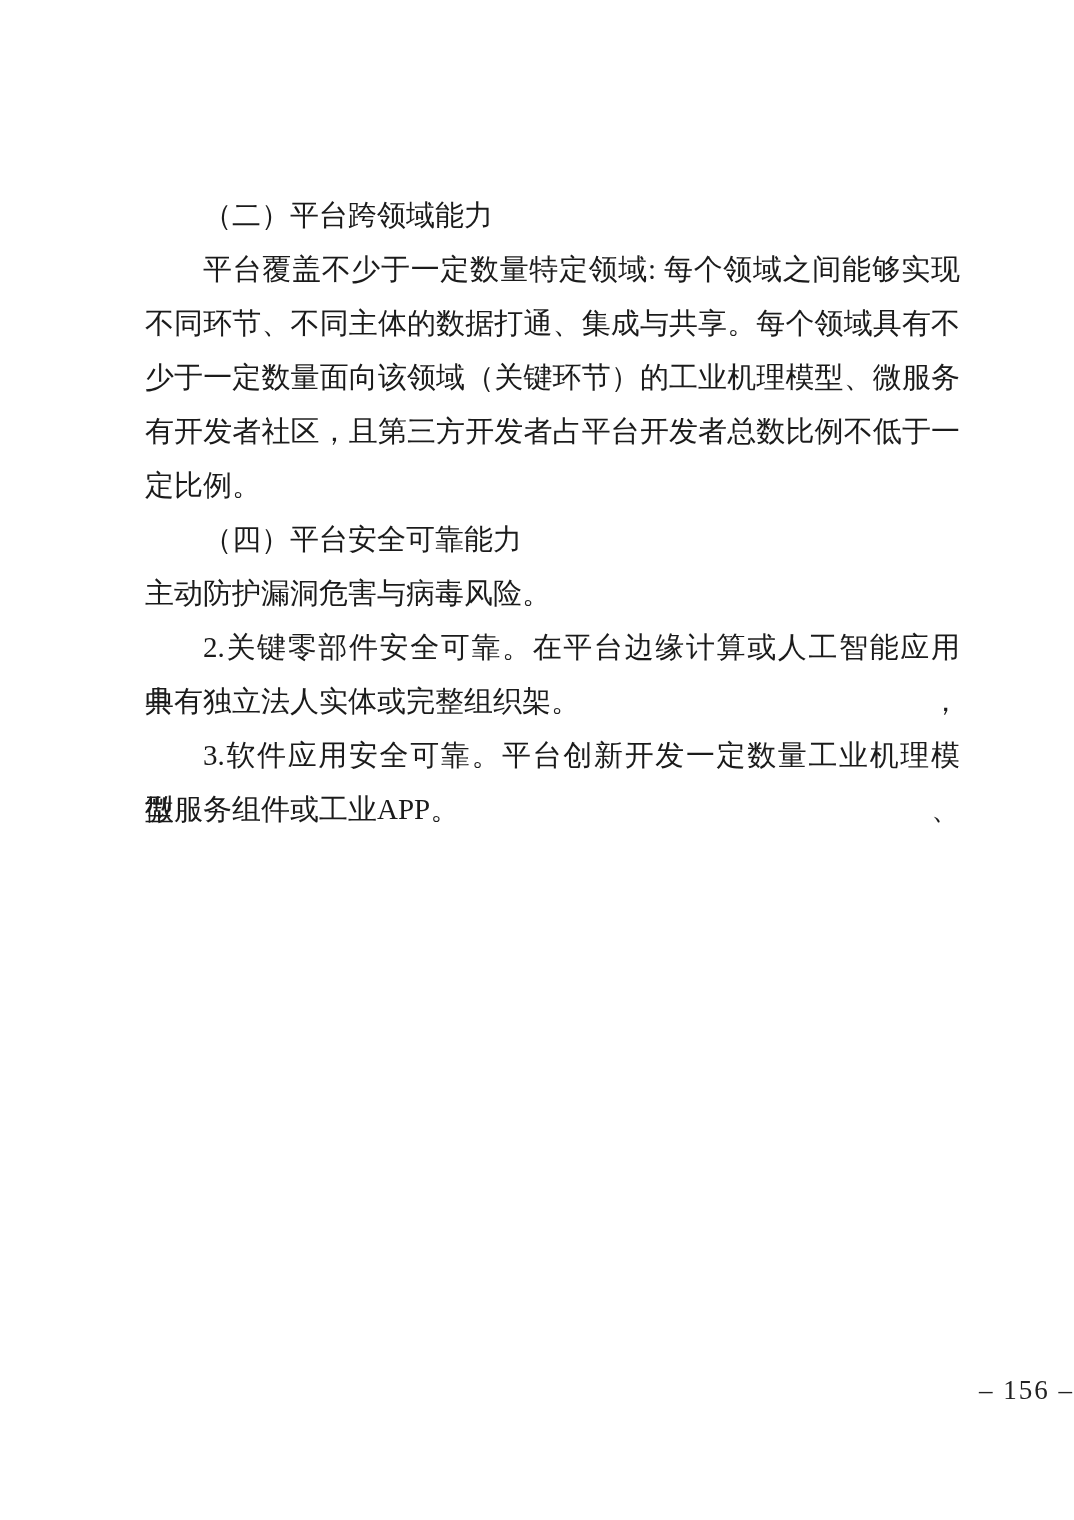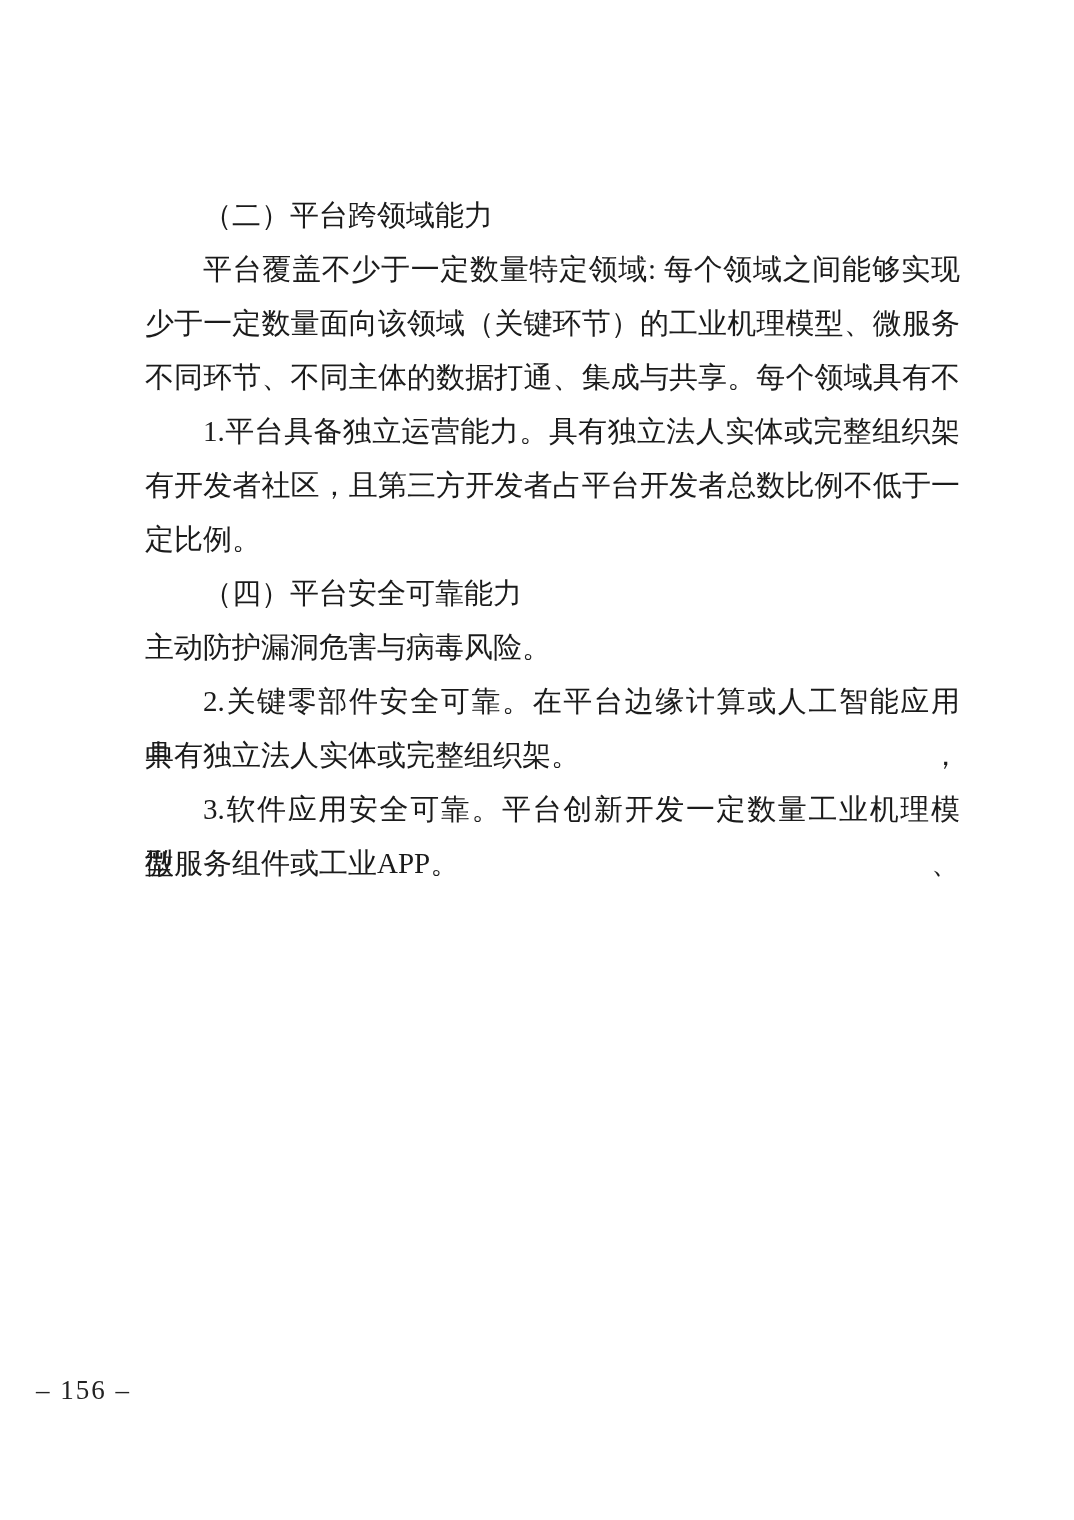--- a/index.html
+++ b/index.html
@@ -36,42 +36,40 @@
     text-justify: inter-character;
   }
   .line.indent {
     text-indent: 58px;
   }
   .footer {
     position: absolute;
     left: 0;
     right: 0;
     top: 1372px;
-    text-align: left;
-    margin-left: 36px;
+    text-align: right;
   }
   .pageno {
     font-size: 27px;
     line-height: 36px;
     color: #222222;
     letter-spacing: 2px;
   }
 </style>
 </head>
 <body>
 
 <main class="page">
 
   <section class="content">
 
   <div class="line indent">（二）平台跨领域能力</div>
       <div class="line indent justify">平台覆盖不少于一定数量特定领域: 每个领域之间能够实现</div>
+      <div class="line justify">不同环节、不同主体的数据打通、集成与共享。每个领域具有不</div>
       <div class="line justify">少于一定数量面向该领域（关键环节）的工业机理模型、微服务</div>
-      <div class="line justify">不同环节、不同主体的数据打通、集成与共享。每个领域具有不</div>
-      <div class="line indent justify">1.平台具备独立运营能力。具有独立法人实体或完整组织架</div>
       <div class="line justify">有开发者社区，且第三方开发者占平台开发者总数比例不低于一</div>
       <div class="line">定比例。</div>
       <div class="line indent">（四）平台安全可靠能力</div>
       <div class="line">主动防护漏洞危害与病毒风险。</div>
       <div class="line indent justify">2.关键零部件安全可靠。在平台边缘计算或人工智能应用中，</div>
       <div class="line">具有独立法人实体或完整组织架。</div>
       <div class="line indent justify">3.软件应用安全可靠。平台创新开发一定数量工业机理模型、</div>
       <div class="line">微服务组件或工业APP。</div>
     </section>
 

